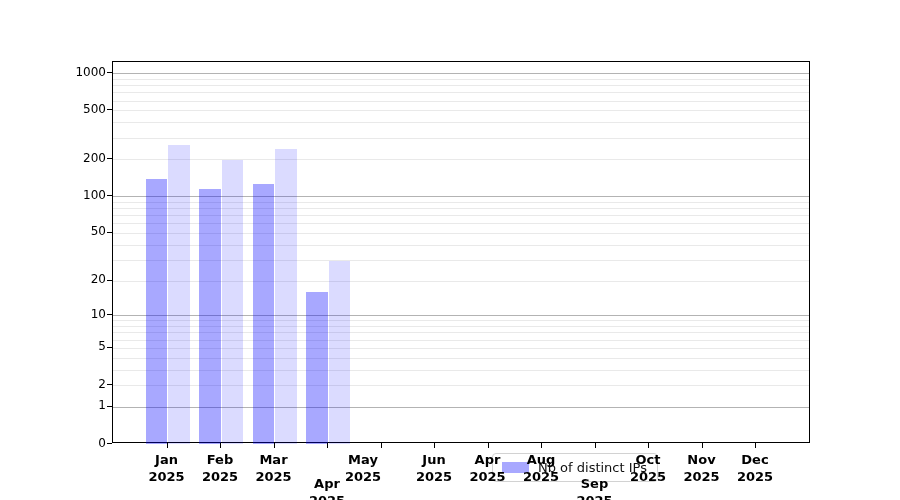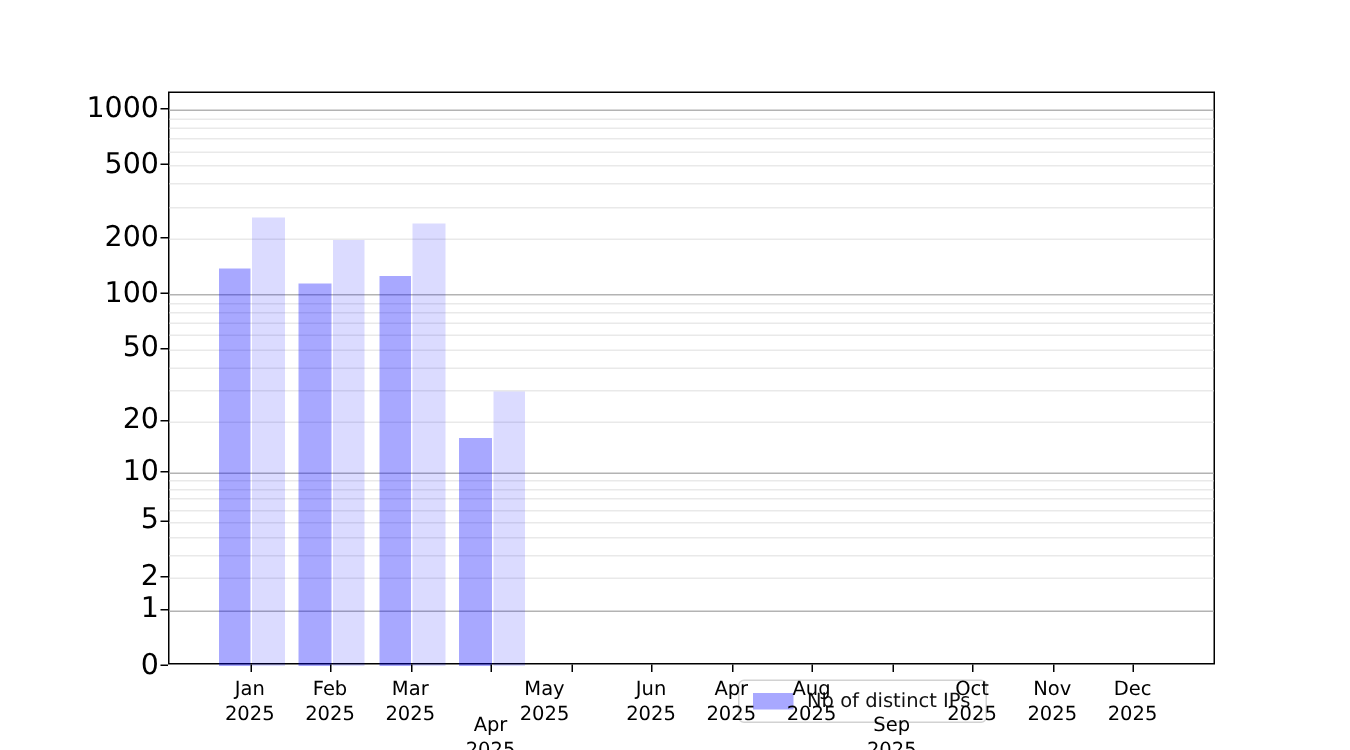--- a/index.html
+++ b/index.html
@@ -14,25 +14,25 @@
   .plot-area{
     position:absolute;left:112px;top:61px;width:698px;height:382px;
     border:1px solid #000;box-sizing:border-box;background:#ffffff;
   }
   .gridline{position:absolute;left:0;width:100%;height:1px;}
   .gridline.minor{background:#e9e9e9;}
   .gridline.major{background:#b3b3b3;}
   .bar{position:absolute;}
   .y-tick-label{
     position:absolute;left:0;width:106px;text-align:right;
-    font-size:19px;line-height:13px;color:#000;
+    font-size:12px;line-height:13px;color:#000;
   }
   .x-tick-label{
     position:absolute;width:64px;text-align:center;
-    font-size:13px;line-height:17px;color:#000;white-space:pre-line;
+    font-size:13px;line-height:17px;color:#000;white-space:pre-line;font-weight:bold;
   }
   .tick-mark{position:absolute;background:#000;}
   .legend{
     position:absolute;left:379px;top:391px;width:166px;box-sizing:border-box;
     background:rgba(255,255,255,0.85);border:1px solid #d2d2d2;border-radius:4px;
     padding:6px 9px 6px 9px;display:flex;flex-direction:column;gap:5px;
   }
   .legend-row{display:flex;align-items:center;gap:9px;}
   .legend-swatch{width:27px;height:11px;flex:0 0 27px;}
   .legend-label{font-size:13px;line-height:15px;color:#111;}

